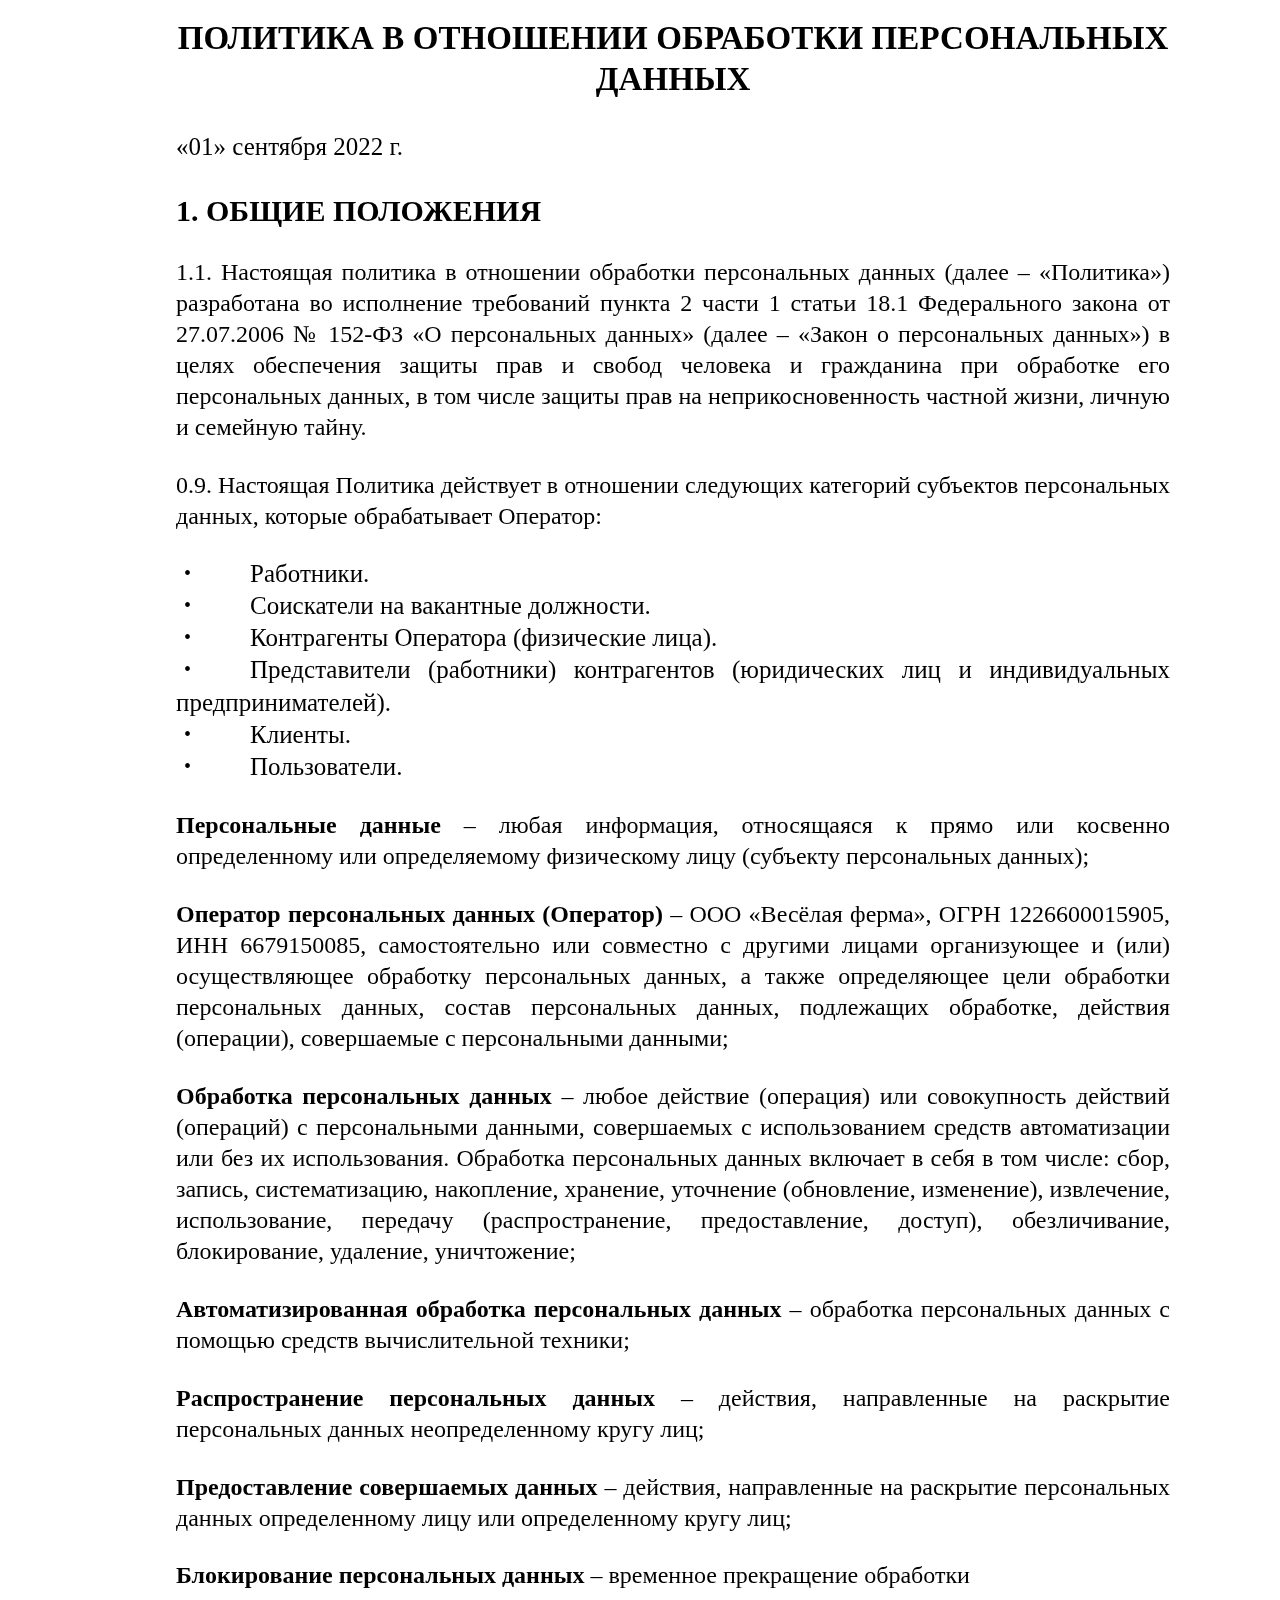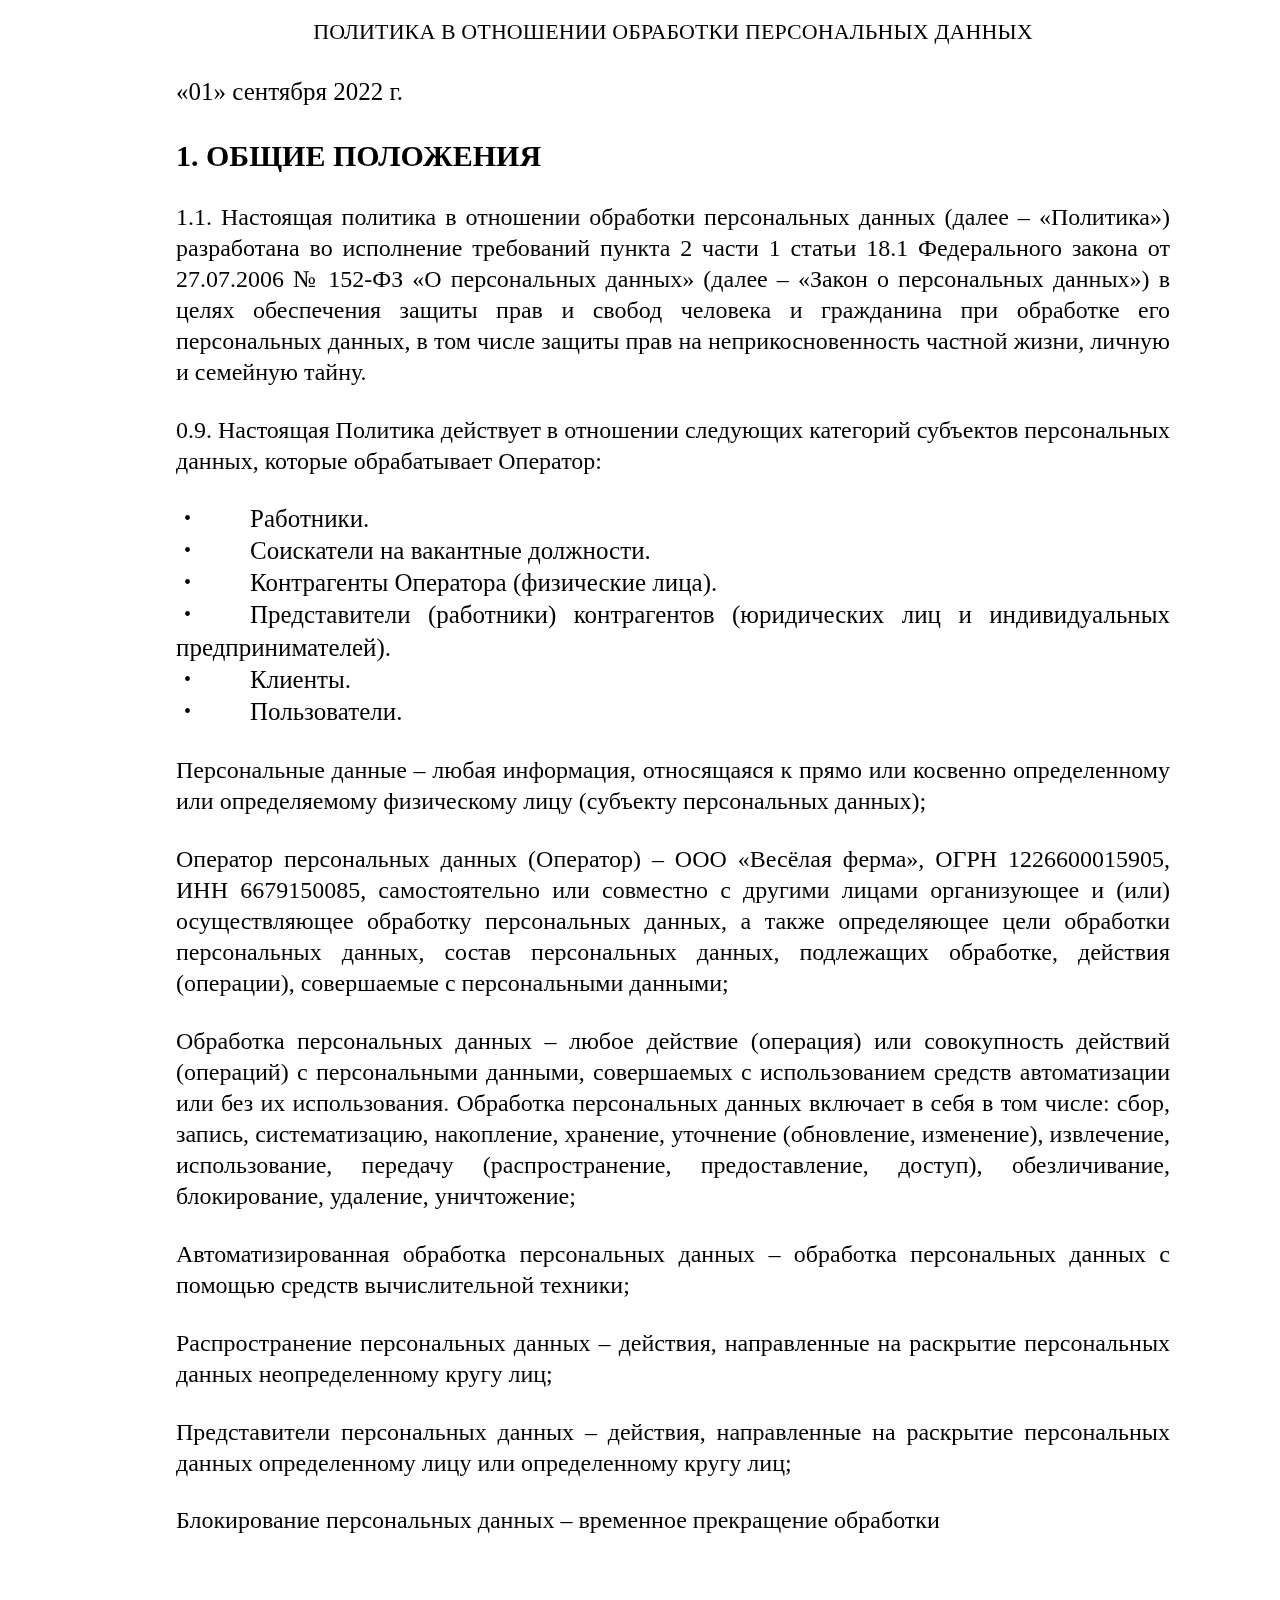--- a/index.html
+++ b/index.html
@@ -19,22 +19,22 @@
     position: relative;
     width: 1280px;
     height: 1600px;
     box-sizing: border-box;
     padding: 0 110px 0 176px;
   }
   .doc-title {
     margin: 0;
     padding-top: 18px;
     text-align: center;
-    font-size: 22px;
-    font-weight: normal;
+    font-size: 33px;
+    font-weight: bold;
     line-height: 1.25;
     letter-spacing: 0.1px;
   }
   .date-line {
     margin: 30px 0 0 0;
     font-size: 25px;
     line-height: 1.3;
     text-align: left;
   }
   .section-heading {
@@ -74,21 +74,21 @@
     left: 8px;
     top: 0;
     font-size: 20px;
     line-height: 1.55;
   }
   .bullet-list li .bullet-text {
     display: block;
     text-indent: 74px;
   }
   .term {
-    font-weight: normal;
+    font-weight: bold;
   }
 </style>
 </head>
 <body>
 
 <div class="page">
 
   <h1 class="doc-title">ПОЛИТИКА В ОТНОШЕНИИ ОБРАБОТКИ ПЕРСОНАЛЬНЫХ ДАННЫХ</h1>
 
   <div class="date-line">«01» сентября 2022 г.</div>
@@ -141,20 +141,20 @@
 
   <p class="body-text">
     <span class="term">Автоматизированная обработка персональных данных</span><span> – обработка персональных данных с помощью средств вычислительной техники;</span>
   </p>
 
   <p class="body-text">
     <span class="term">Распространение персональных данных</span><span> – действия, направленные на раскрытие персональных данных неопределенному кругу лиц;</span>
   </p>
 
   <p class="body-text">
-    <span class="term">Представители персональных данных</span><span> – действия, направленные на раскрытие персональных данных определенному лицу или определенному кругу лиц;</span>
+    <span class="term">Предоставление совершаемых данных</span><span> – действия, направленные на раскрытие персональных данных определенному лицу или определенному кругу лиц;</span>
   </p>
 
   <p class="body-text">
     <span class="term">Блокирование персональных данных</span><span> – временное прекращение обработки</span>
   </p>
 
 </div>
 
 </body></html>

